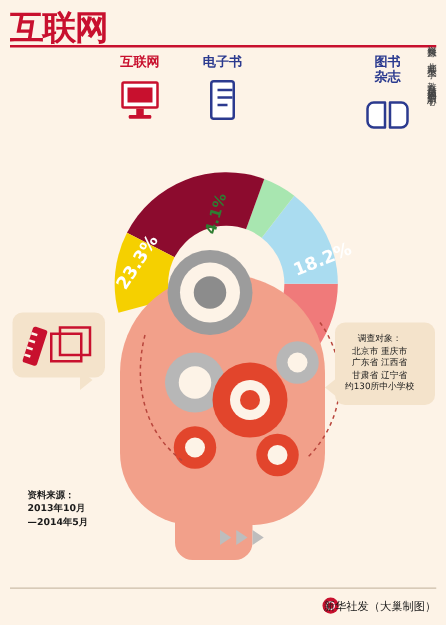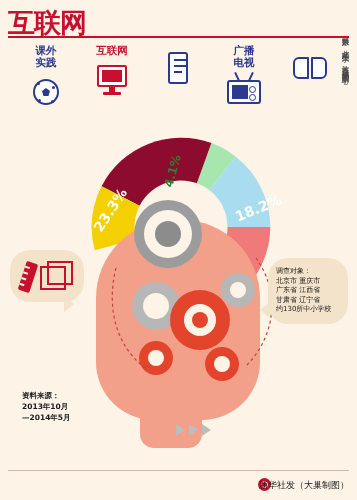--- a/index.html
+++ b/index.html
@@ -94,21 +94,21 @@
     writing-mode:vertical-rl;text-orientation:upright;
     font-size:7.5px;color:#444;line-height:11px;letter-spacing:1px;
     height:200px;
   }
 
   
   .brain{position:absolute;left:0;top:228px;width:357px;height:235px;}
 
   
   .bubble{
-    position:absolute;background:#f4e3cb;border-radius:20px;
+    position:absolute;background:#f4e3cb;border-radius:8px;text-align:center;
   }
   .bubble .btxt{
     position:absolute;font-size:7px;color:#1b1b1b;line-height:9.5px;
   }
   .bubble-l{left:10px;top:22px;width:74px;height:52px;}
   .bubble-r{left:268px;top:30px;width:80px;height:66px;}
   .btail-l{position:absolute;left:64px;top:68px;width:0;height:0;
     border-left:10px solid #f4e3cb;border-top:8px solid transparent;border-bottom:8px solid transparent;}
   .btail-r{position:absolute;left:260px;top:74px;width:0;height:0;
     border-right:10px solid #f4e3cb;border-top:8px solid transparent;border-bottom:8px solid transparent;}
@@ -149,68 +149,47 @@
 
 <div id="root">
 
   <div class="header">
     <div class="title-main">互联网</div>
   </div>
   <div class="hdr-rule"></div>
 
   <div class="iconrow">
 
-    <div class="iconcell" style="left:14px">
-      <div class="lbl">课外
-实践</div>
-      <div class="iconbox">
-        <div class="ball"></div>
-        <div class="ball-s" style="left:12px;top:9px"></div>
-        <div class="ball-s" style="left:27px;top:13px"></div>
-        <div class="ball-s" style="left:13px;top:26px"></div>
-        <div class="ball-s" style="left:26px;top:27px"></div>
-      </div>
-    </div>
 
     <div class="iconcell red" style="left:80px">
       <div class="lbl">互联网</div>
       <div class="iconbox">
         <div class="mon">
             <div class="mon-in"></div>
           </div>
         <div class="mon-stand"></div>
         <div class="mon-base"></div>
       </div>
     </div>
 
     <div class="iconcell" style="left:146px">
+      <div class="lbl">电子书</div>
       <div class="iconbox">
         <div class="tab">
           <div class="tab-line" style="top:5px"></div>
           <div class="tab-line" style="top:11px"></div>
           <div class="tab-line" style="top:17px;width:8px"></div>
         </div>
       </div>
     </div>
 
-    <div class="iconcell" style="left:212px">
-      <div class="lbl">广播
-电视</div>
-      <div class="iconbox">
-        <div class="tv-ant" style="left:13px;transform:rotate(-25deg)"></div>
-        <div class="tv-ant" style="left:27px;transform:rotate(25deg)"></div>
-        <div class="tv">
-          <div class="tv-scr"></div>
-          <div class="tv-k" style="top:4px"></div>
-          <div class="tv-k" style="top:12px"></div>
-        </div>
-      </div>
-    </div>
 
     <div class="iconcell" style="left:278px">
+      <div class="lbl">图书
+杂志</div>
       <div class="iconbox">
         <div class="bk">
             <div class="bk-l"></div>
             <div class="bk-r"></div>
           </div>
       </div>
     </div>
   </div>
 
   <div class="chartwrap">

